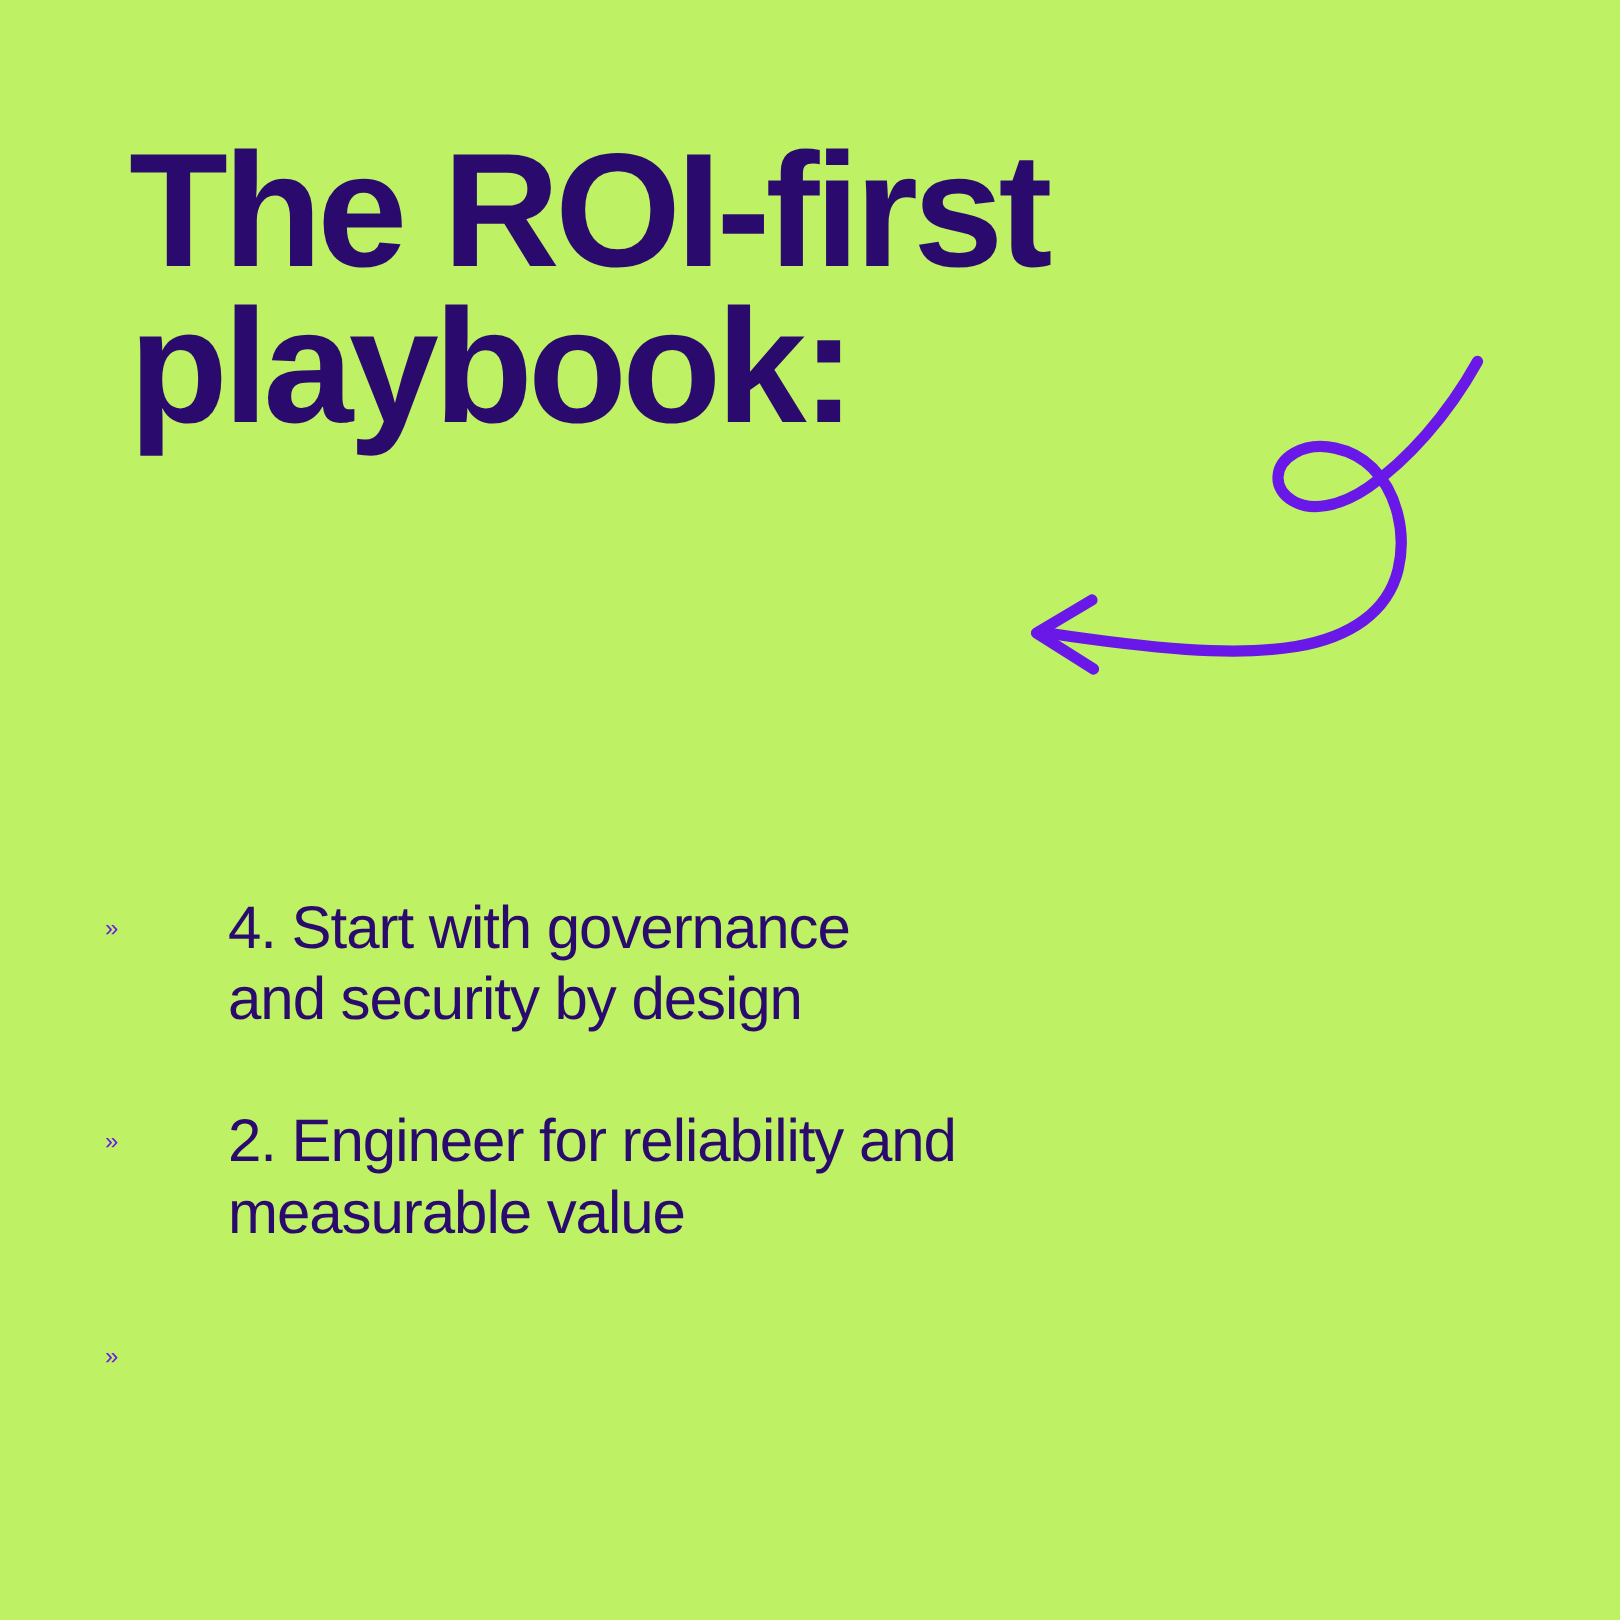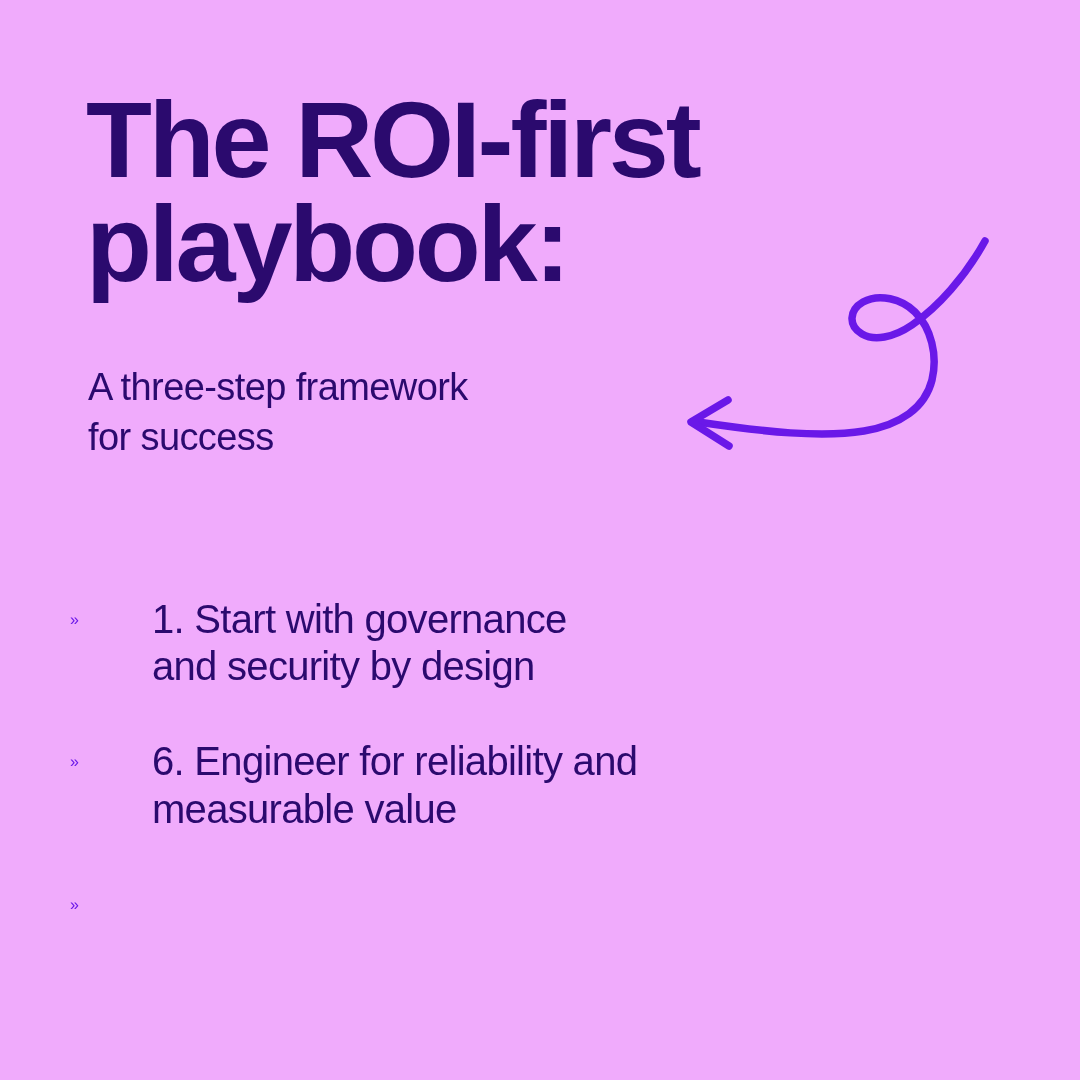--- a/index.html
+++ b/index.html
@@ -12,21 +12,21 @@
     height: 1080px;
     background: #ffffff;
     font-family: "Liberation Sans", sans-serif;
     -webkit-font-smoothing: antialiased;
     overflow: hidden;
   }
   .canvas {
     position: relative;
     width: 1080px;
     height: 1080px;
-    background: #f0abfc;
+    background: #bef264;
     overflow: hidden;
   }
 
   
   .swoosh {
     position: absolute;
     left: 650px;
     top: 215px;
     width: 380px;
     height: 260px;
@@ -120,32 +120,30 @@
                C 281 113, 288 140, 282 165
                C 275 193, 250 210, 214 216
                C 172 223, 115 217, 48 207"></path>
       <path d="M78 185 L 41 207 L 79 231"></path>
     </g>
   </svg>
 
   <h1 class="headline">The ROI-first
 playbook:</h1>
 
-  <p class="subtitle">A three-step framework
-for success</p>
 
   <ul class="steps">
     <li class="step">
       <span class="step-bullet">»</span>
-      <span class="step-text">1. Start with governance
+      <span class="step-text">4. Start with governance
 and security by design</span>
     </li>
     <li class="step">
       <span class="step-bullet">»</span>
-      <span class="step-text">6. Engineer for reliability and
+      <span class="step-text">2. Engineer for reliability and
 measurable value</span>
     </li>
     <li class="step">
       <span class="step-bullet">»</span>
     </li>
   </ul>
 
 </div>
 
 </body></html>

